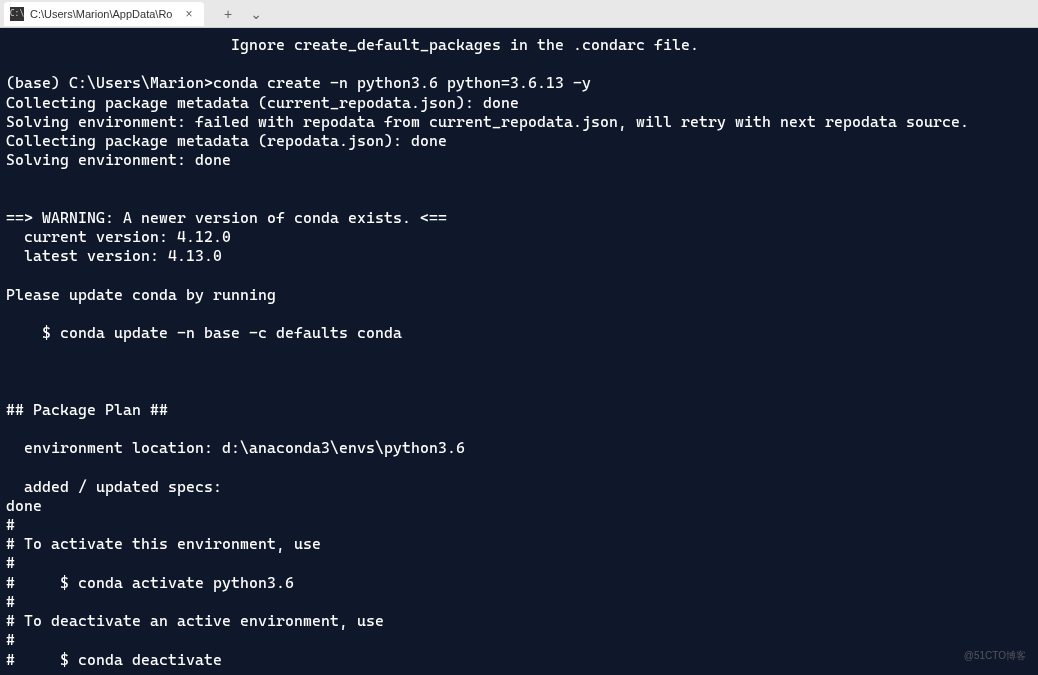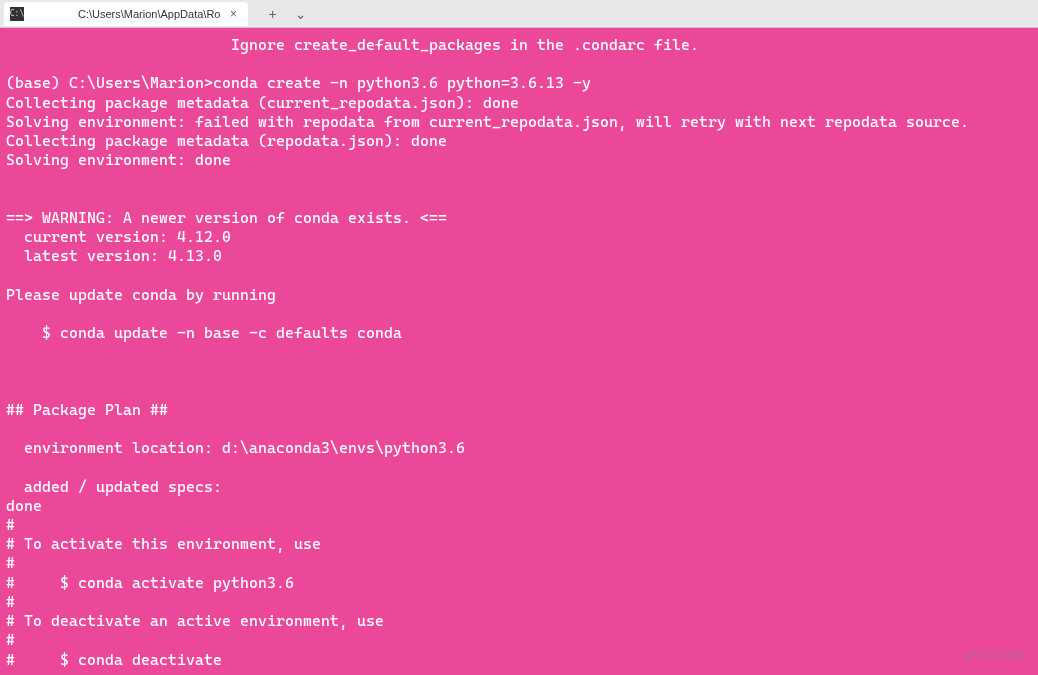--- a/index.html
+++ b/index.html
@@ -46,21 +46,20 @@
       justify-content: center;
       font-size: 8px;
       color: #ccc;
       font-family: monospace;
     }
     .tab-title {
       flex: 1;
       white-space: nowrap;
       overflow: hidden;
       text-overflow: ellipsis;
-      margin-left: 48px;
     }
     .tab-close {
       width: 14px;
       height: 14px;
       display: flex;
       align-items: center;
       justify-content: center;
       font-size: 12px;
       color: #666;
       cursor: pointer;
@@ -71,21 +70,21 @@
       gap: 18px;
       padding-left: 20px;
     }
     .tab-control-btn {
       font-size: 14px;
       color: #666;
       cursor: pointer;
       font-family: 'Segoe UI', sans-serif;
     }
     .terminal {
-      background: #ec4899;
+      background: #0f172a;
       color: #fff;
       padding: 8px 6px 12px 6px;
       font-size: 15.2px;
       line-height: 19.2px;
       font-family: Consolas, 'Cascadia Mono', monospace;
       white-space: pre;
       height: calc(675px - 28px);
       overflow: hidden;
       letter-spacing: 0.1px;
     }

